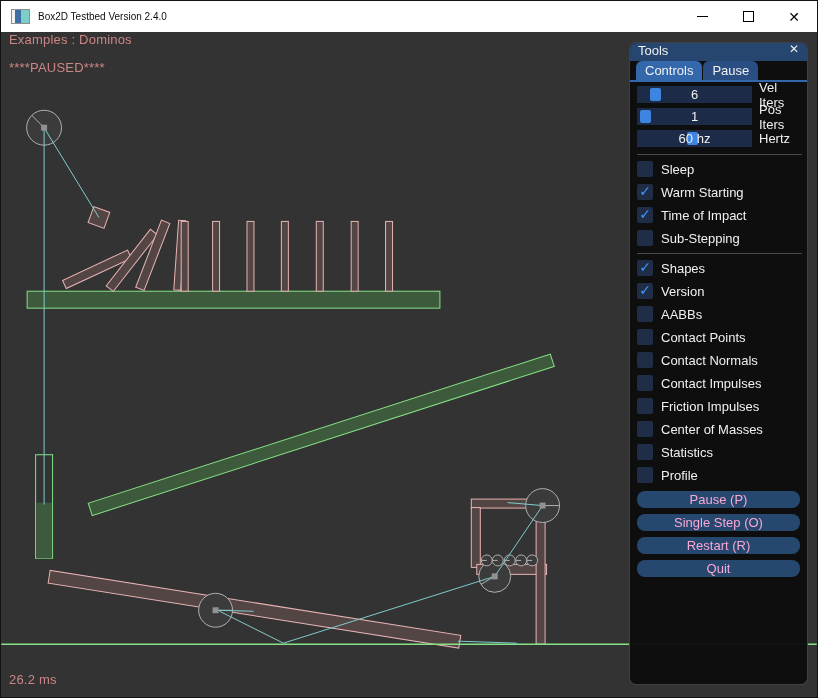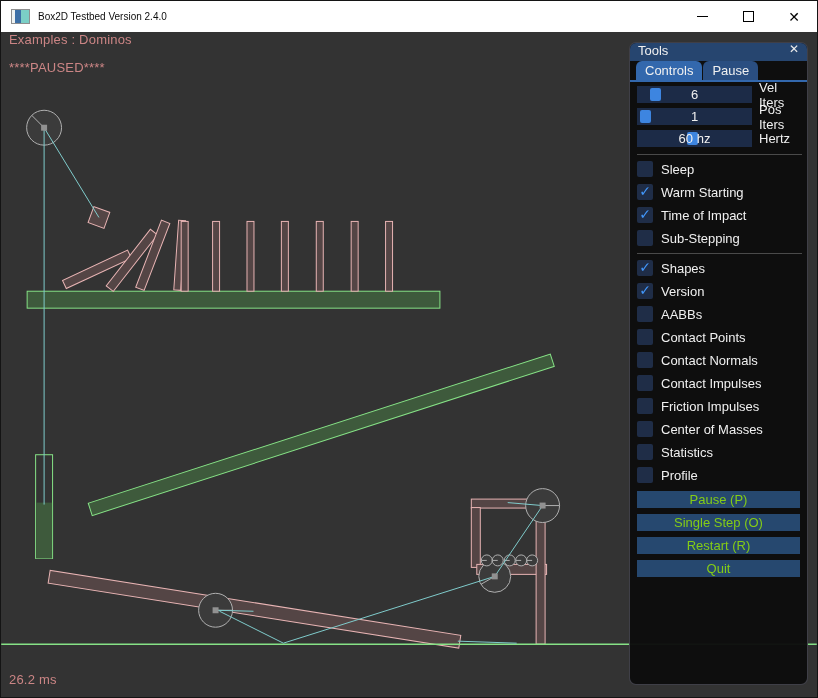--- a/index.html
+++ b/index.html
@@ -37,22 +37,22 @@
   .track{position:relative;width:115px;height:17px;background:#1c2b47;flex:none;}
   .grab{position:absolute;top:2px;width:11px;height:13px;background:#3d85e0;border-radius:2px;}
   .track .val{position:absolute;left:0;top:0;right:0;text-align:center;line-height:17px;}
   .slider-label{margin-left:7px;}
   .separator{height:1px;background:#4a4a4a;margin:7px 0 6px 0;width:165px;}
   .cb-row{display:flex;align-items:center;height:16px;margin-bottom:7px;}
   .cb-box{width:16px;height:16px;background:#1f2d47;border-radius:2px;color:#4296f9;font-weight:bold;
     font-size:14px;line-height:15px;text-align:center;flex:none;}
   .cb-label{margin-left:8px;}
   #panel-buttons{margin-top:8px;}
-  .panel-btn{display:block;width:163px;height:17px;background:#26486f;border:none;border-radius:0;
-    color:#84cc16;font-size:13px;font-family:inherit;margin:0 0 6px 0;padding:0;line-height:17px;cursor:default;}
+  .panel-btn{display:block;width:163px;height:17px;background:#26486f;border:none;border-radius:8px;
+    color:#f9a8d4;font-size:13px;font-family:inherit;margin:0 0 6px 0;padding:0;line-height:17px;cursor:default;}
 </style>
 </head>
 <body>
 
 <div class="window">
 
   <div class="titlebar">
     <div class="app-icon"></div>
     <div class="title-text">Box2D Testbed Version 2.4.0</div>
     <div class="win-controls">

